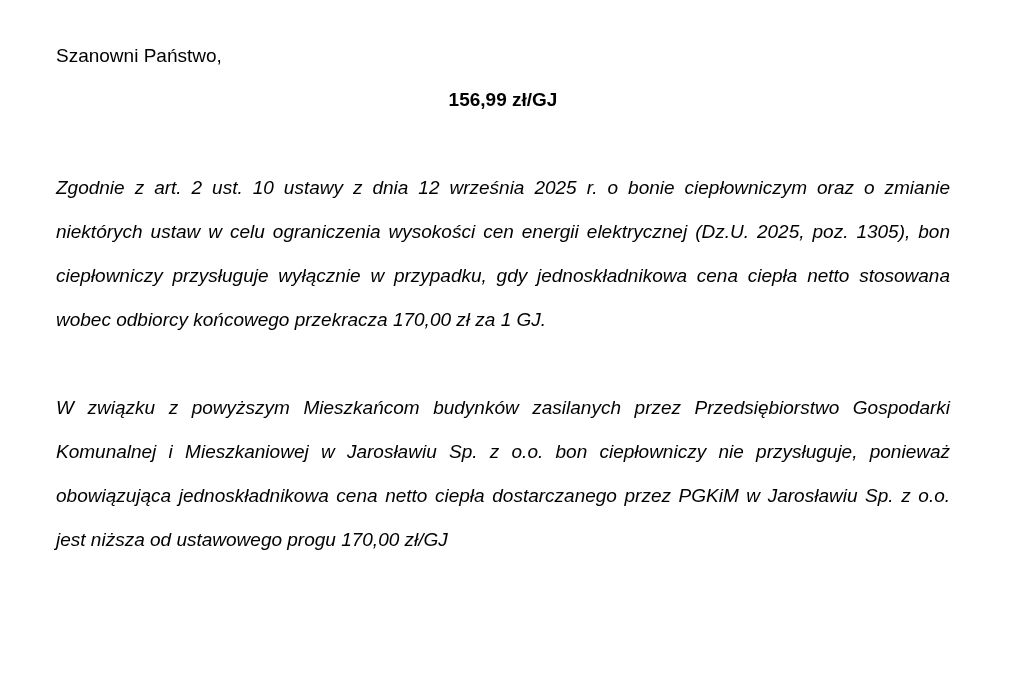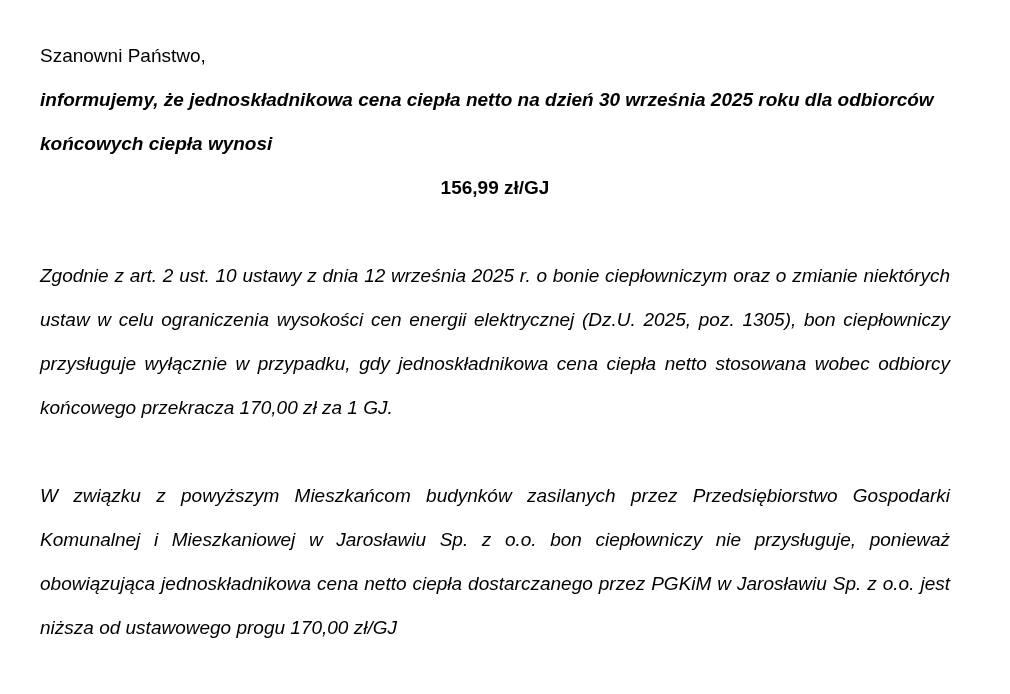--- a/index.html
+++ b/index.html
@@ -11,21 +11,21 @@
   .page {
     position: relative;
     width: 1010px;
     height: 694px;
     box-sizing: border-box;
     background: #ffffff;
     color: #000000;
     font-family: "Liberation Sans", "DejaVu Sans", sans-serif;
     font-size: 19px;
     line-height: 44px;
-    padding: 34px 60px 0 40px;
+    padding: 34px 60px 0 56px;
     overflow: hidden;
   }
   .page p {
     margin: 0;
   }
   .greeting {
     font-weight: 400;
     font-style: normal;
   }
   .intro {
@@ -46,20 +46,19 @@
   .gap-after {
     margin-bottom: 44px !important;
   }
 </style>
 </head>
 <body>
 
 <div class="page">
   <p class="greeting">Szanowni Państwo,</p>
 
-  <p class="intro">informujemy, że jednoskładnikowa cena ciepła netto na dzień 30 września 2025 roku dla odbiorców końcowych ciepła wynosi</p>
 
   <p class="price">156,99 zł/GJ</p>
 
   <p class="body-par gap-after">Zgodnie z art. 2 ust. 10 ustawy z dnia 12 września 2025 r. o bonie ciepłowniczym oraz o zmianie niektórych ustaw w celu ograniczenia wysokości cen energii elektrycznej (Dz.U. 2025, poz. 1305), bon ciepłowniczy przysługuje wyłącznie w przypadku, gdy jednoskładnikowa cena ciepła netto stosowana wobec odbiorcy końcowego przekracza 170,00 zł za 1 GJ.</p>
 
   <p class="body-par">W związku z powyższym Mieszkańcom budynków zasilanych przez Przedsiębiorstwo Gospodarki Komunalnej i Mieszkaniowej w Jarosławiu Sp. z o.o. bon ciepłowniczy nie przysługuje, ponieważ obowiązująca jednoskładnikowa cena netto ciepła dostarczanego przez PGKiM w Jarosławiu Sp. z o.o. jest niższa od ustawowego progu 170,00 zł/GJ</p>
 </div>
 
 </body></html>

